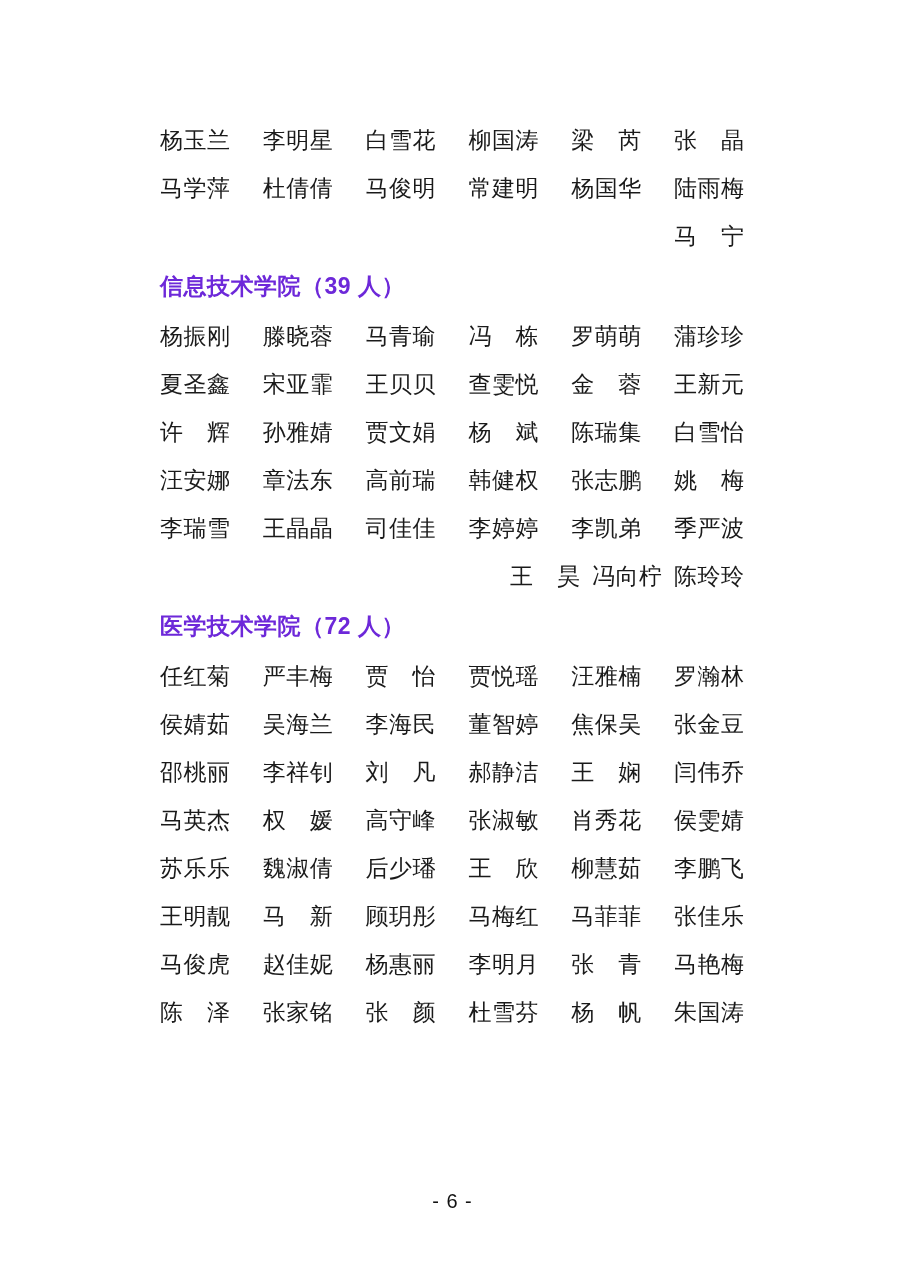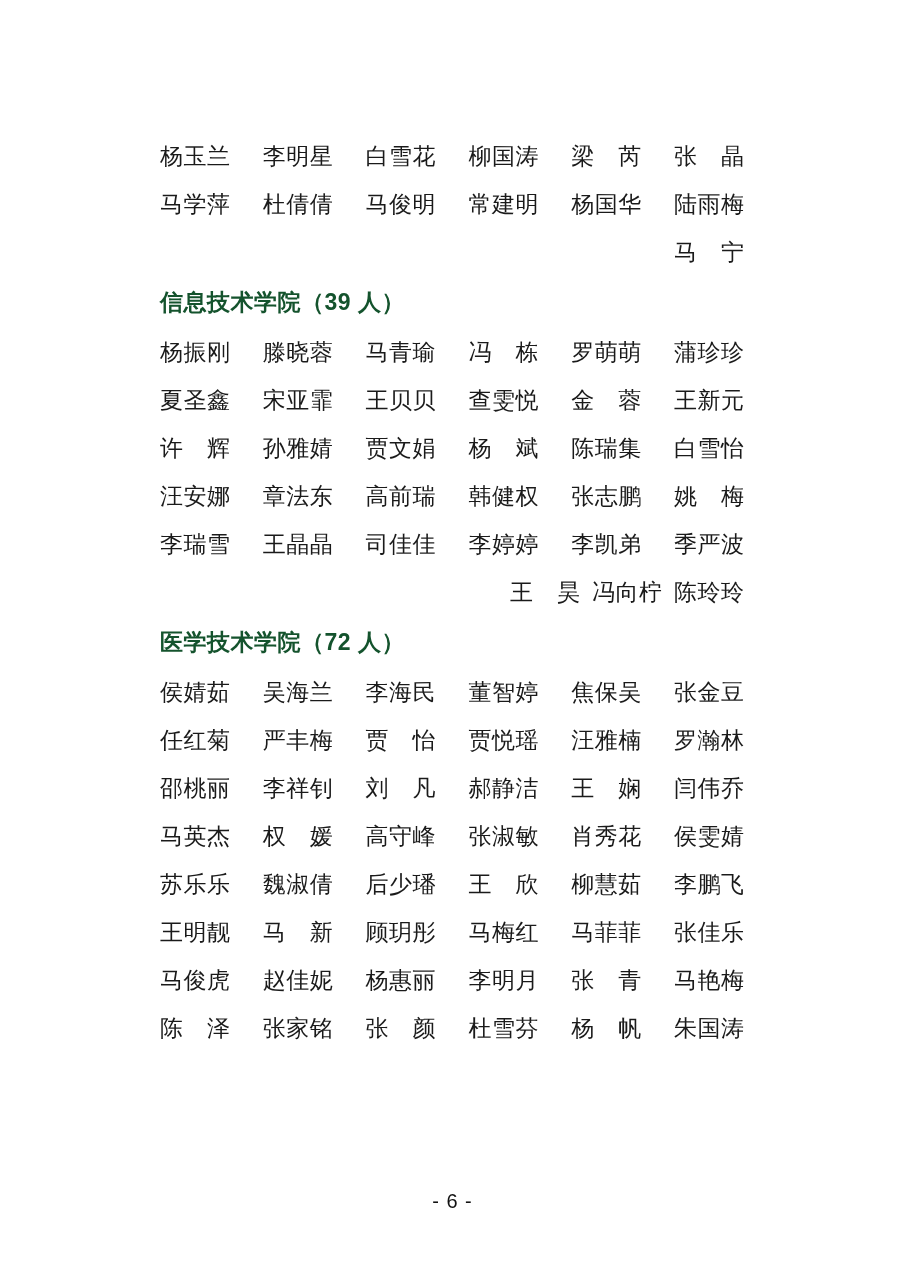--- a/index.html
+++ b/index.html
@@ -10,21 +10,21 @@
   }
   .page {
     position: relative;
     width: 905px; height: 1280px;
     background: #ffffff;
     color: #1a1a1a;
     overflow: hidden;
   }
   .content {
     position: absolute;
-    left: 160px; top: 132px;
+    left: 160px; top: 116px;
     width: 585px;
   }
   .name-row {
     display: flex;
     height: 48px;
     align-items: center;
   }
   .name-row.justified { justify-content: space-between; }
   .name-row.leftflow  { justify-content: flex-end; gap: 11px; }
   .name {
@@ -35,21 +35,21 @@
     color: #1a1a1a;
   }
   .section-heading {
     height: 52px;
     display: flex;
     align-items: center;
     font-family: "Liberation Sans", "DejaVu Sans", sans-serif;
     font-weight: bold;
     font-size: 23px;
     letter-spacing: 0.5px;
-    color: #14532d;
+    color: #6d28d9;
   }
   .footer {
     position: absolute;
     left: 0; right: 0;
     top: 1190px;
     text-align: center;
     font-size: 20px;
     letter-spacing: 1px;
     color: #111111;
     font-family: "Liberation Sans", "DejaVu Sans", sans-serif;
@@ -125,36 +125,36 @@
         </div>
         <div class="name-row leftflow">
           <span class="name">王　昊</span>
           <span class="name">冯向柠</span>
           <span class="name">陈玲玲</span>
         </div>
       </div>
       <div class="section-heading">医学技术学院（72 人）</div>
       <div class="name-grid">
         <div class="name-row justified">
+          <span class="name">任红菊</span>
+          <span class="name">严丰梅</span>
+          <span class="name">贾　怡</span>
+          <span class="name">贾悦瑶</span>
+          <span class="name">汪雅楠</span>
+          <span class="name">罗瀚林</span>
+        </div>
+        <div class="name-row justified">
           <span class="name">侯婧茹</span>
           <span class="name">吴海兰</span>
           <span class="name">李海民</span>
           <span class="name">董智婷</span>
           <span class="name">焦保吴</span>
           <span class="name">张金豆</span>
         </div>
         <div class="name-row justified">
-          <span class="name">任红菊</span>
-          <span class="name">严丰梅</span>
-          <span class="name">贾　怡</span>
-          <span class="name">贾悦瑶</span>
-          <span class="name">汪雅楠</span>
-          <span class="name">罗瀚林</span>
-        </div>
-        <div class="name-row justified">
           <span class="name">邵桃丽</span>
           <span class="name">李祥钊</span>
           <span class="name">刘　凡</span>
           <span class="name">郝静洁</span>
           <span class="name">王　娴</span>
           <span class="name">闫伟乔</span>
         </div>
         <div class="name-row justified">
           <span class="name">马英杰</span>
           <span class="name">权　媛</span>

